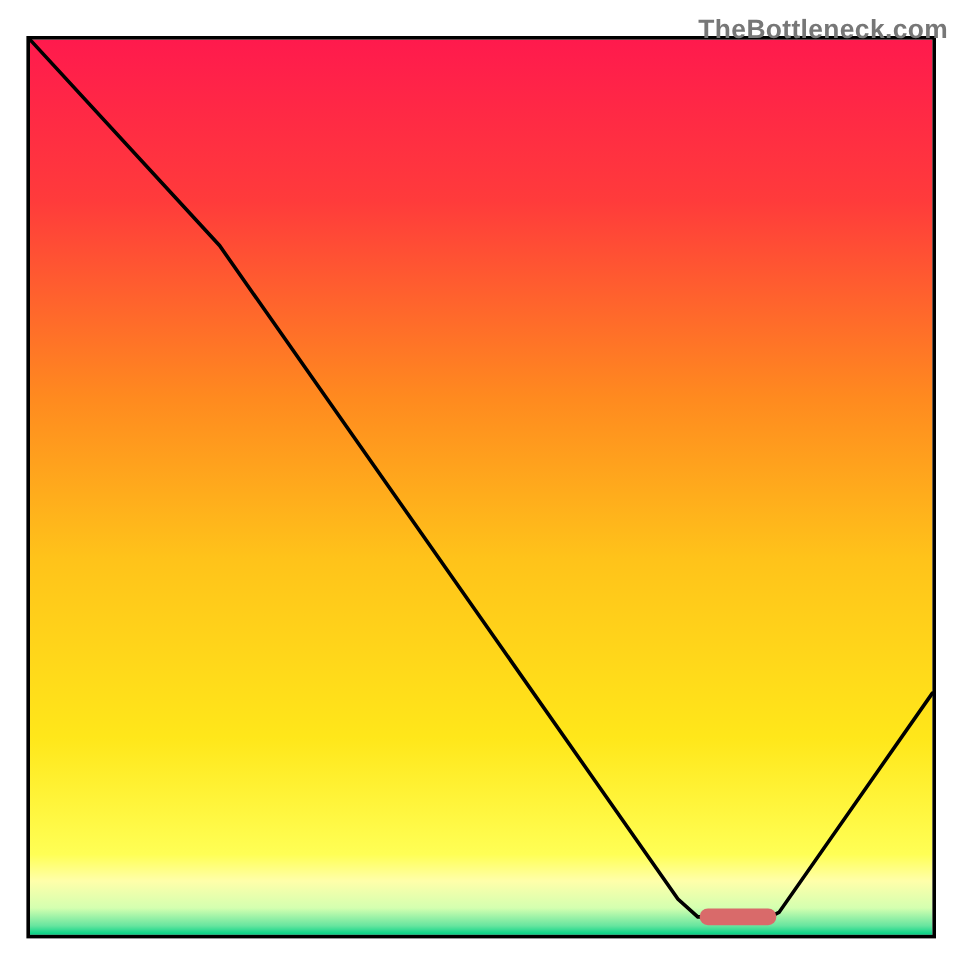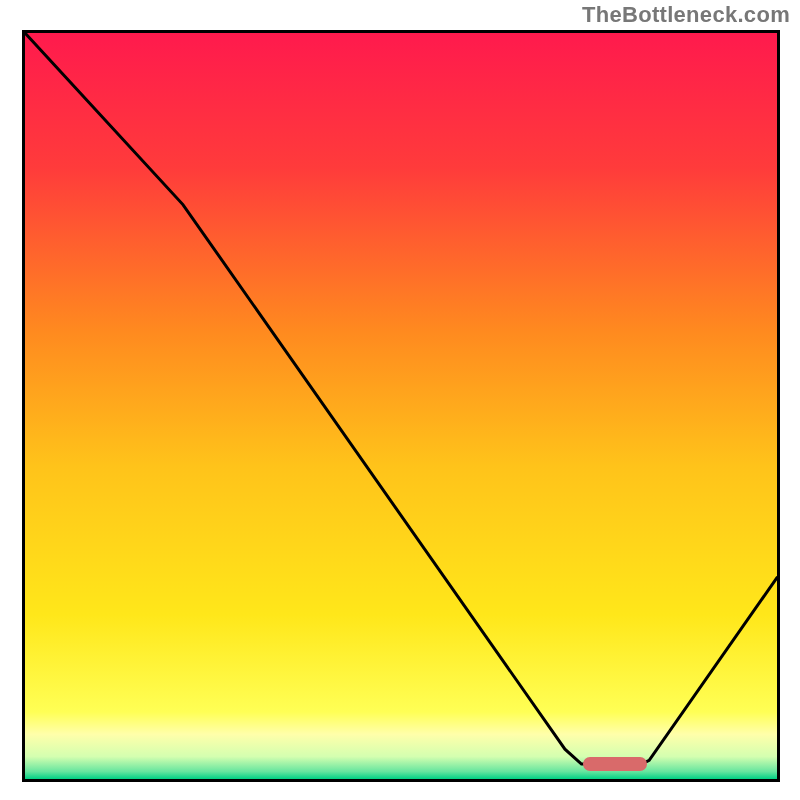--- a/index.html
+++ b/index.html
@@ -11,21 +11,21 @@
     background: #fff;
     font-family: Arial, Helvetica, sans-serif;
   }
   .canvas {
     position: relative;
     width: 800px;
     height: 800px;
   }
   .watermark {
     position: absolute;
-    top: 2px;
+    top: 12px;
     right: 10px;
     font-size: 22px;
     font-weight: bold;
     color: #777;
     z-index: 10;
     letter-spacing: 0.3px;
   }
   .frame {
     position: absolute;
     box-sizing: border-box;

